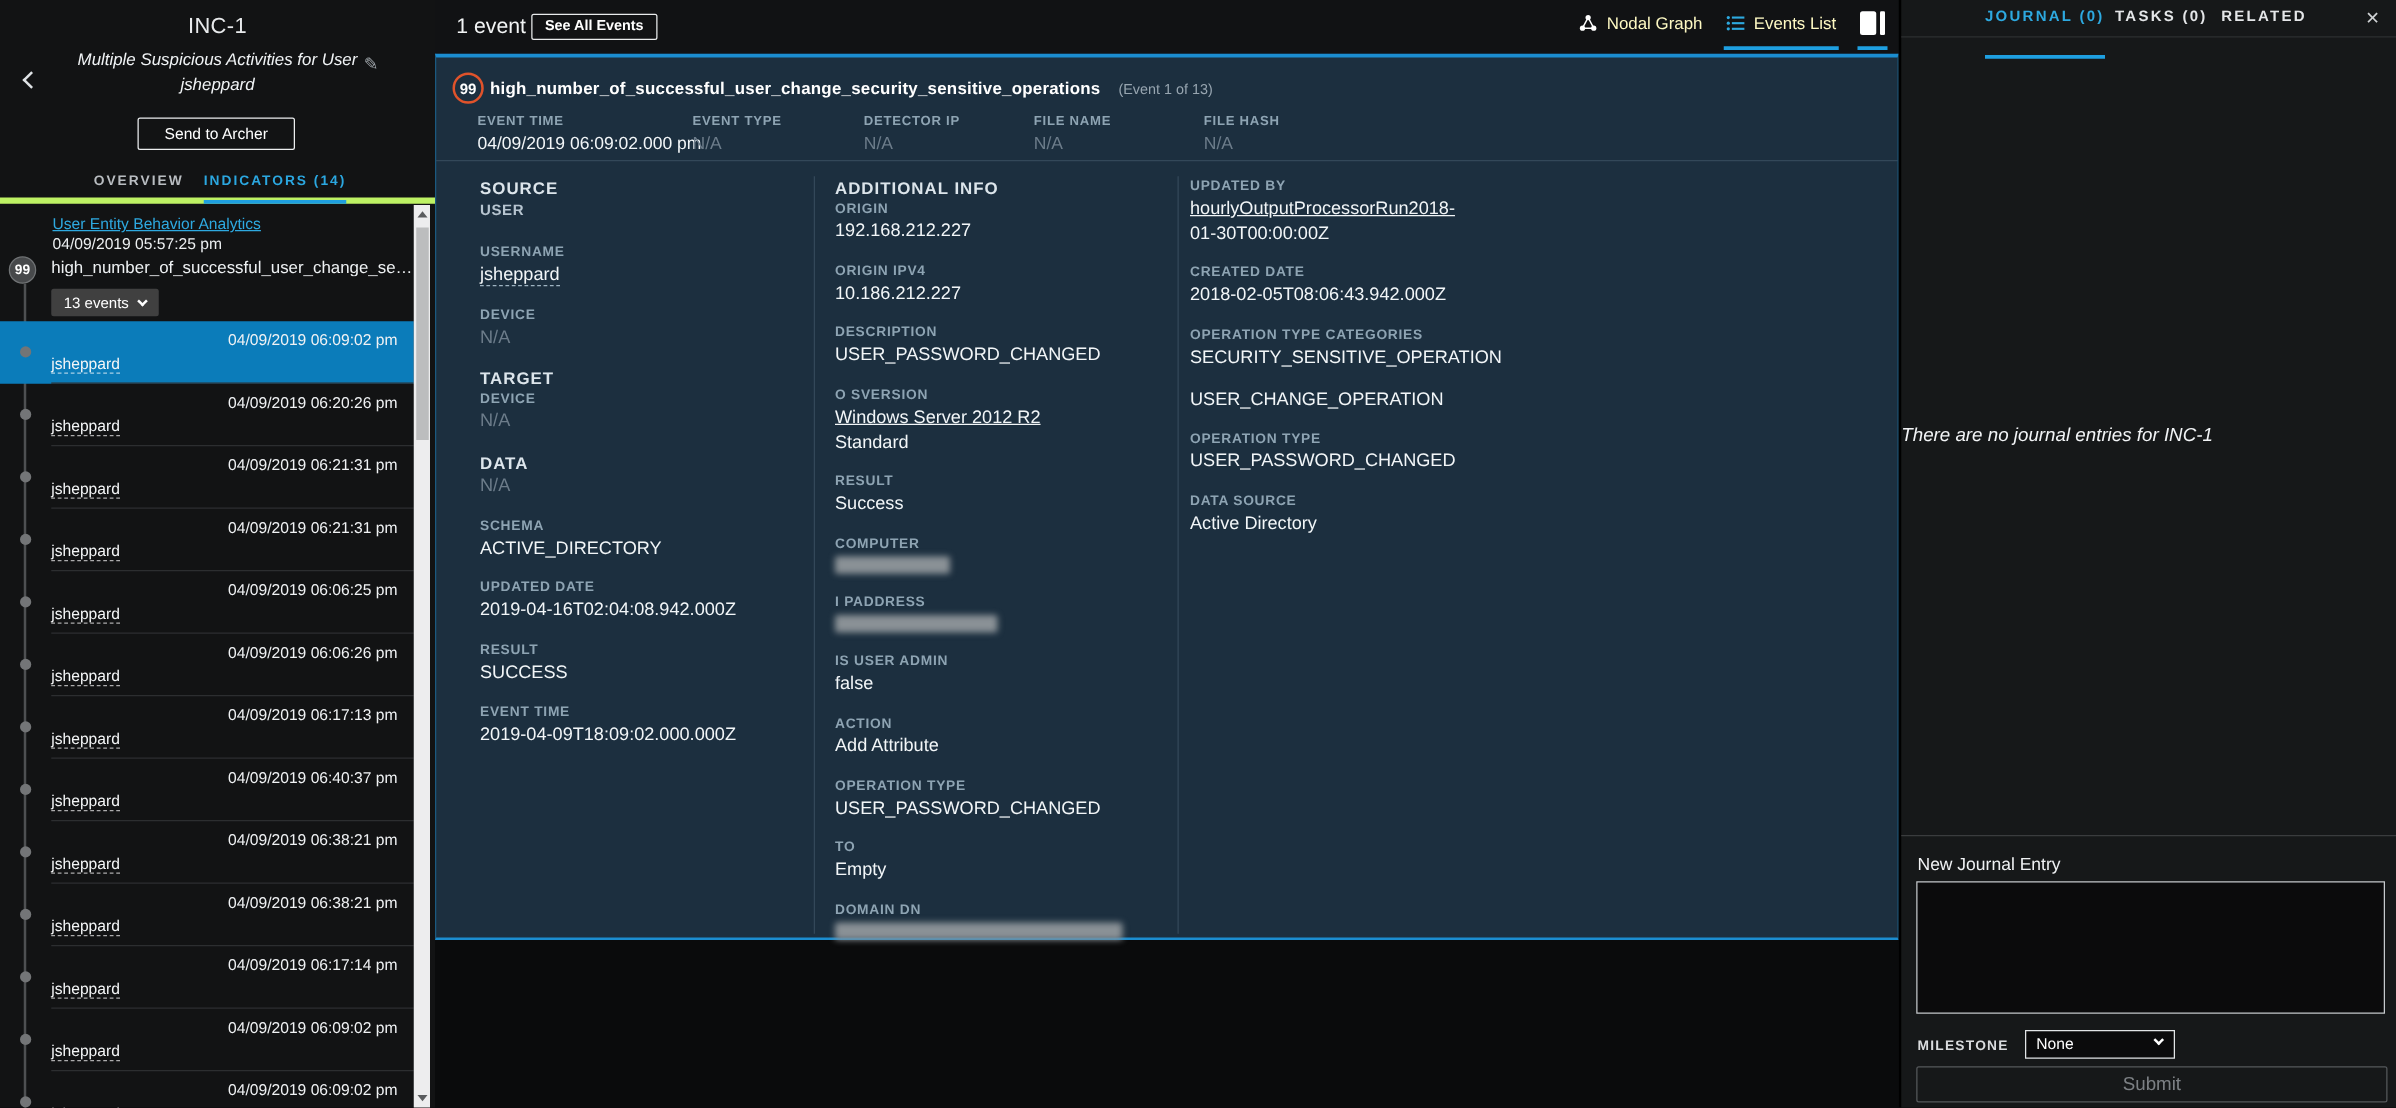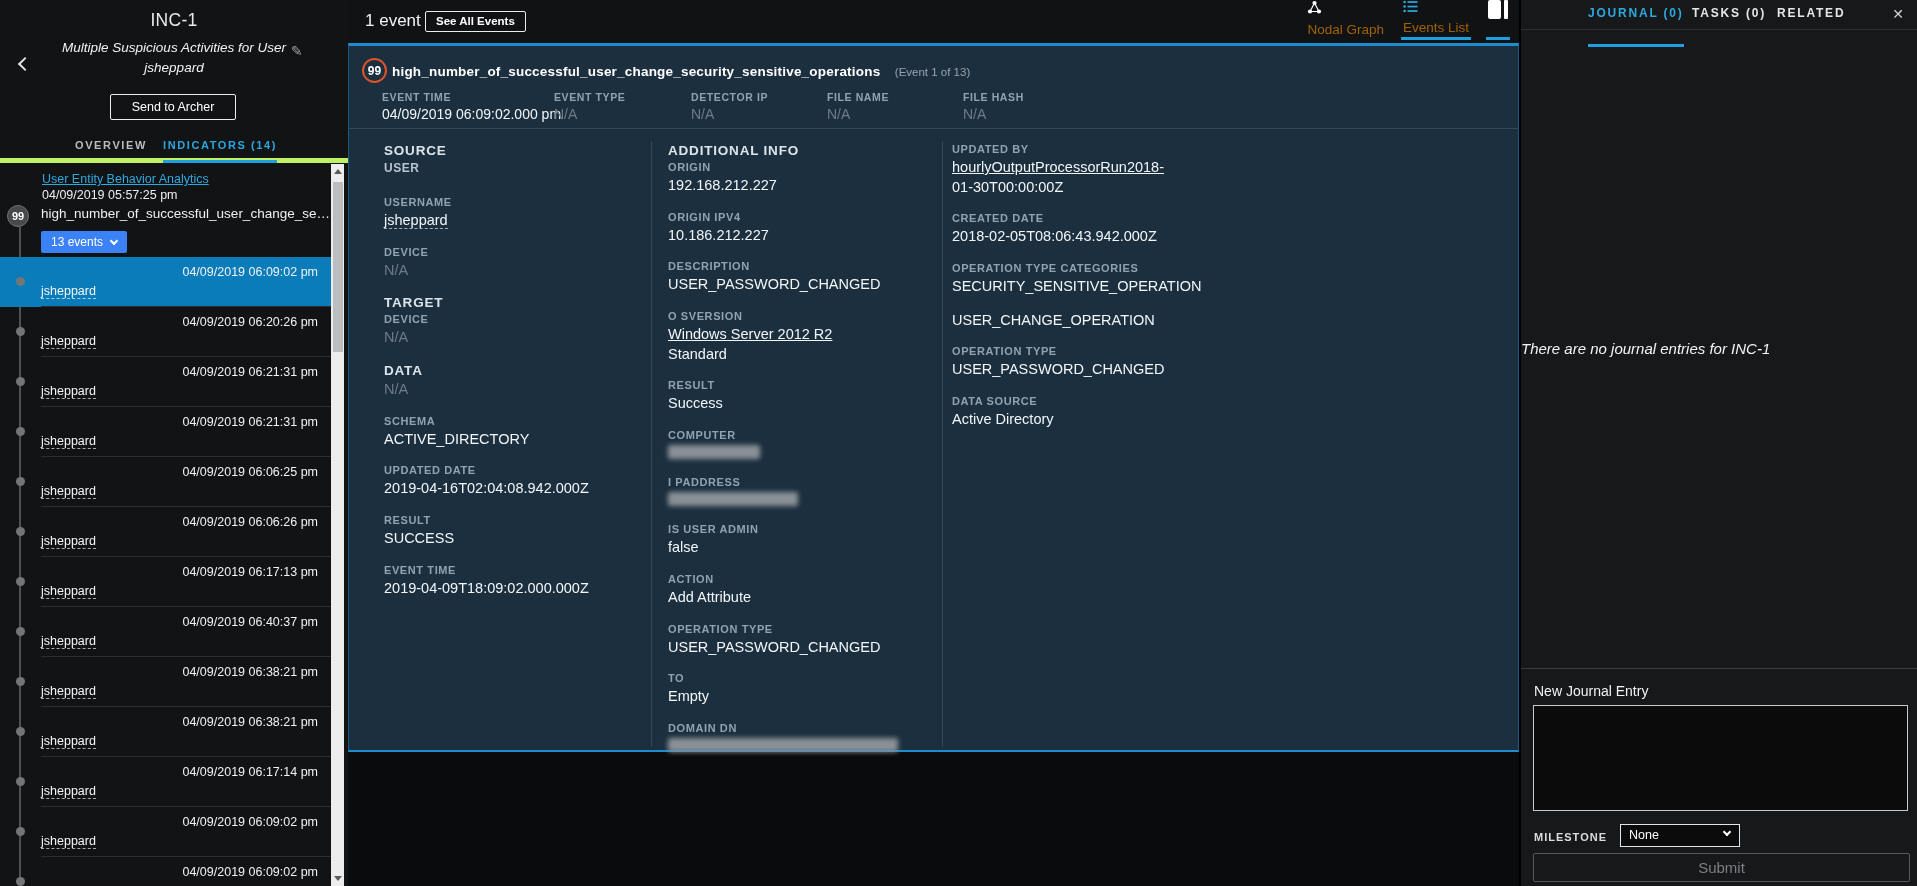--- a/index.html
+++ b/index.html
@@ -29,21 +29,21 @@
 
   .ueba-link { position:absolute; left:42px; top:172px; font-size:12.5px; color:#2ea9e0;
     text-decoration:underline; cursor:pointer; }
   .ind-time { position:absolute; left:42px; top:188px; font-size:12.5px; color:#eceff1; }
   .score-badge-gray { position:absolute; left:7px; top:205px; width:22px; height:22px;
     border-radius:50%; background:#47494b; border:1px solid #707375; color:#fff;
     font-size:11px; font-weight:bold; text-align:center; line-height:20px; }
   .ind-title { position:absolute; left:41px; top:206px; width:292px; font-size:13.5px;
     color:#eef1f3; white-space:nowrap; overflow:hidden; text-overflow:ellipsis; }
   .events-toggle { position:absolute; left:41px; top:231px; height:22px; padding:0 10px;
-    background:#3b82f6; border-radius:2px; color:#fff; font-size:12px; display:flex;
+    background:#404040; border-radius:2px; color:#fff; font-size:12px; display:flex;
     align-items:center; gap:8px; cursor:pointer; }
   .chev-down-sm { width:6px; height:6px; border-right:2px solid #fff; border-bottom:2px solid #fff;
     transform:rotate(45deg); margin-top:-3px; }
 
   .timeline { position:absolute; left:19px; top:227px; width:2px; height:659px; background:#4e5052; }
   #event-rows { position:absolute; left:0; top:257px; width:331px; }
   .ev-row { position:relative; width:331px; height:50px; cursor:pointer; }
   .ev-row::after { content:""; position:absolute; left:41px; right:0; bottom:0;
     border-bottom:1px solid #2c2e30; }
   .ev-row.selected { background:#0b7cba; }
@@ -66,22 +66,22 @@
 
   
   #main { position:absolute; left:348px; top:0; width:1172px; height:886px; background:#0a0b0c; }
   #topbar { position:absolute; left:0; top:0; width:1172px; height:43px; background:#111214; }
   .event-count { position:absolute; left:17px; top:11px; font-size:17px; color:#f2f4f5; }
   .see-all-btn { position:absolute; left:77px; top:11px; height:21px; padding:0 10px;
     border:1px solid #e9ebec; border-radius:2px; background:transparent; color:#fff;
     font-size:11.5px; font-weight:bold; line-height:19px; cursor:pointer; }
   .tb-cluster { position:absolute; right:10px; top:0; height:40px; display:flex;
     align-items:stretch; gap:15px; }
-  .tb-item { display:flex; align-items:flex-start; gap:7px; font-size:13.5px; color:#a16207;
-    border-bottom:3px solid transparent; cursor:pointer; padding:0 2px;flex-direction:column; }
+  .tb-item { display:flex; align-items:center; gap:7px; font-size:13.5px; color:#fef9c3;
+    border-bottom:3px solid transparent; cursor:pointer; padding:0 2px; }
   .tb-item.active { border-bottom-color:#1e9fe0; }
   .toggle-icon { display:flex; gap:3px; }
   .toggle-icon .big { width:13px; height:19px; background:#fff; border-radius:2px; }
   .toggle-icon .bar { width:4px; height:19px; background:#fff; border-radius:1px; }
 
   
   #card { position:absolute; left:0; top:43px; width:1171px; height:709px; background:#1c2f3f;
     border-top:3px solid #1b8dd0; border-bottom:2px solid #1b8dd0;
     border-left:1px solid rgba(27,141,208,.45); border-right:1px solid rgba(27,141,208,.45); }
   .score-badge-ring { position:absolute; left:13px; top:12px; width:25px; height:25px;

